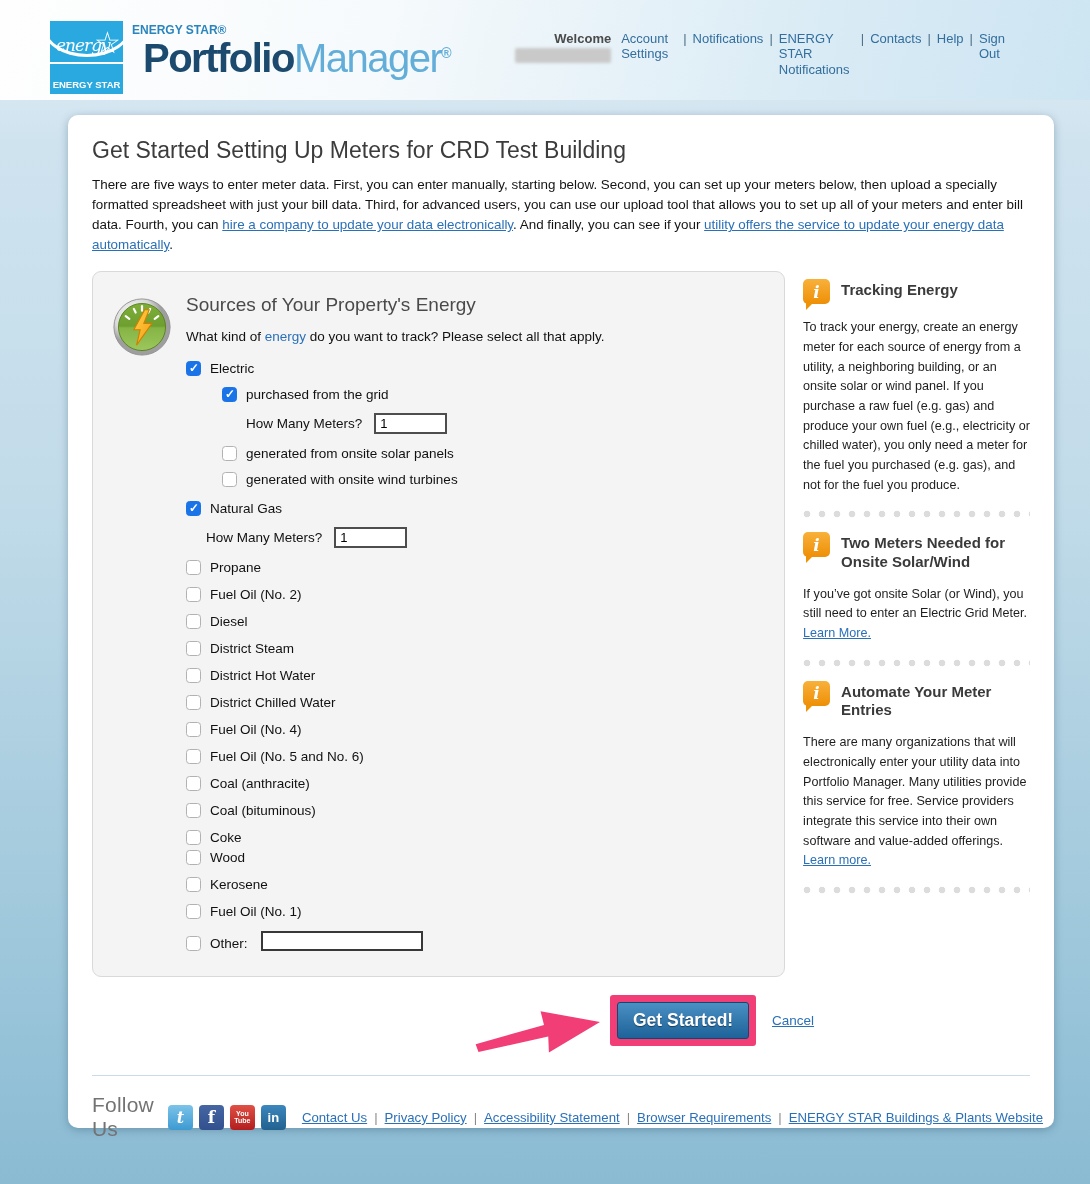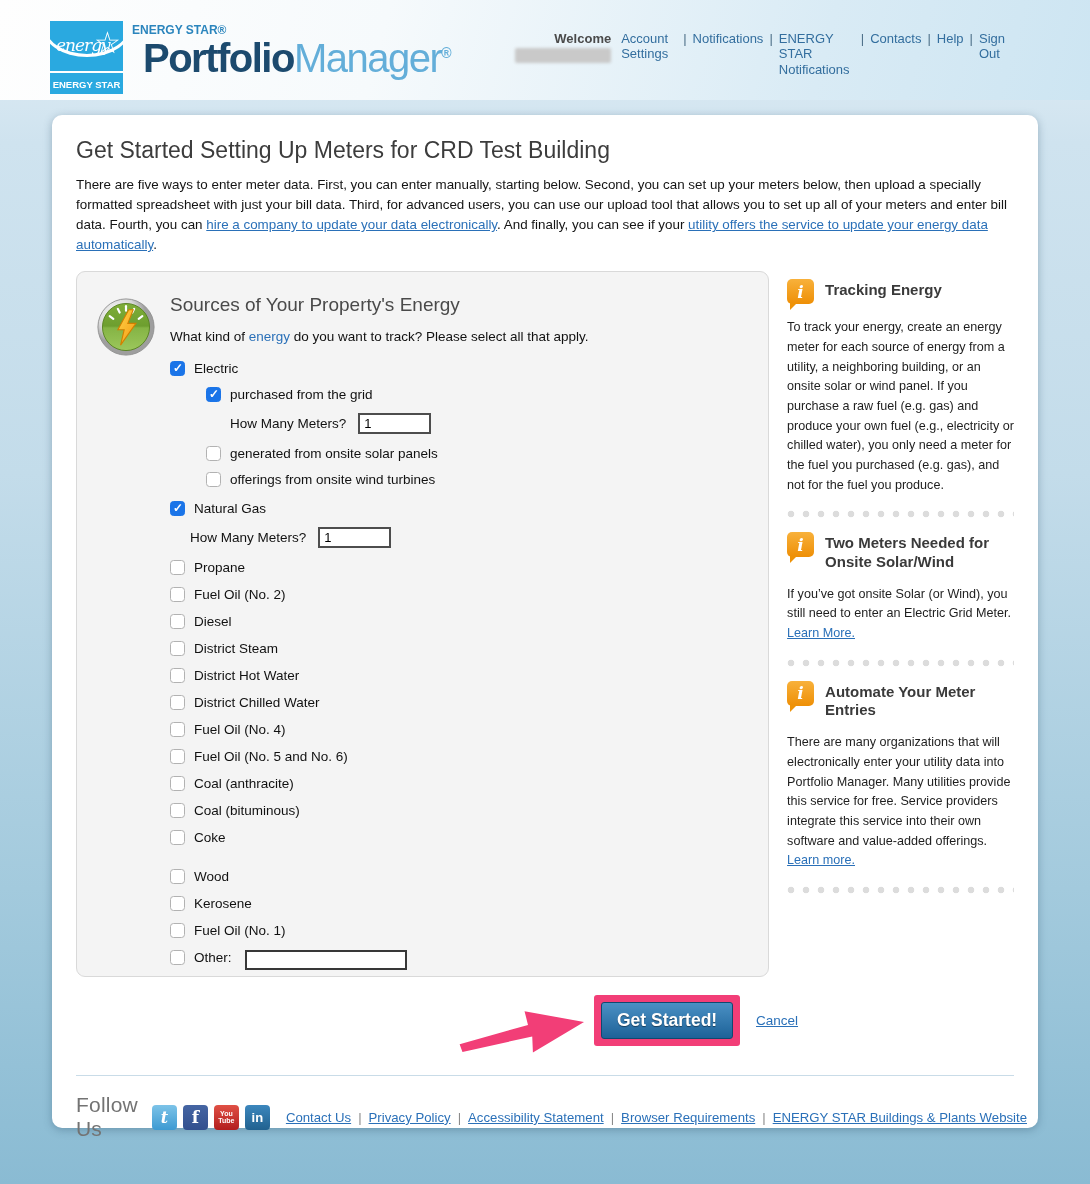--- a/index.html
+++ b/index.html
@@ -14,55 +14,55 @@
     background:linear-gradient(105deg,#fefefe 0%,#f6fafc 35%,#d9ebf5 75%,#cde5f2 100%); }
   .logo-wrap { position:absolute; left:50px; top:21px; display:flex; gap:9px; }
   .seal { width:73px; height:73px; background:#2aa9e0; color:#fff; position:relative;
     display:flex; flex-direction:column; justify-content:flex-end; overflow:hidden; }
   .seal-script { position:absolute; top:14px; left:6px; font-family:"DejaVu Serif", serif;
     font-style:italic; font-size:17px; letter-spacing:-1px; }
   .seal-star { position:absolute; top:4px; right:2px; font-size:30px; color:#fff; }
   .seal-arc { position:absolute; top:-26px; left:-8px; width:90px; height:62px;
     border:3px solid #fff; border-radius:50%; }
   .seal-band { border-top:2px solid #fff; font-size:9.5px; font-weight:bold;
-    text-align:center; padding:6px 0 4px; letter-spacing:0; }
+    text-align:center; padding:15px 0 4px; letter-spacing:0; }
   .logo-text { padding-top:2px; }
   .logo-small { color:#2b85bd; font-weight:bold; font-size:12px; letter-spacing:0; }
   .logo-big { font-size:40px; font-weight:bold; letter-spacing:-1.5px; line-height:1.05;margin-left:11px; }
   .logo-big .p1 { color:#1c4a6e; }
   .logo-big .p2 { color:#63aed9; font-weight:normal; }
   .logo-big sup { font-size:14px; color:#63aed9; }
   .topnav { position:absolute; right:79px; top:31px; display:flex; align-items:flex-start; font-size:13px; }
   .welcome { text-align:right; margin-right:10px; }
   .welcome-label { font-weight:bold; color:#4a4a4a; }
   .redacted { width:96px; height:15px; margin-top:2px; background:#c9c9c9; border-radius:2px; filter:blur(1.5px); }
   .topnav ul { list-style:none; display:flex; align-items:flex-start; }
   .topnav li { display:flex; align-items:flex-start; }
   .topnav li a { color:#336e9e; text-decoration:none; display:inline-block; line-height:1.18; }
   .topnav li:not(:last-of-type)::after { content:"|"; color:#4d6f88; padding:0 6px; }
   .topnav li:nth-of-type(1) a { width:56px; }
   .topnav li:nth-of-type(3) a { width:76px; }
   .topnav li:nth-of-type(6) a { width:32px; }
   
-  .card { position:absolute; left:52px; top:115px; width:986px; height:1013px;
+  .card { position:absolute; left:68px; top:115px; width:986px; height:1013px;
     background:#fff; border-radius:10px; box-shadow:0 2px 8px rgba(40,75,100,.35);
     padding:22px 24px 0; }
   .page-title { font-size:23px; font-weight:400; color:#3c3c3c; }
   .intro { margin-top:11px; font-size:13.4px; line-height:1.5; color:#141414; width:940px; }
   .intro a { color:#2a70b8; }
   .content-row { display:flex; gap:18px; margin-top:16px; align-items:flex-start; }
   
   .panel { width:702px; height:706px; background:#f4f4f4; border:1px solid #d9d9d9;
     border-radius:9px; padding:22px 20px; display:flex; gap:15px; }
   .gauge { flex:none; margin-top:4px; }
   .panel-content { font-size:13.5px; color:#111; }
   .panel-heading { font-size:19px; font-weight:400; color:#4a4a4a; margin-bottom:13px; }
   .question { margin-bottom:17px; }
   .question a { color:#2a70b8; text-decoration:none; }
-  .cbrow { display:flex; align-items:flex-start; gap:9px; margin-bottom:11px; }
+  .cbrow { display:flex; align-items:flex-end; gap:9px; margin-bottom:11px; }
   .cb { flex:none; width:15px; height:15px; border:1px solid #b2b2b2; border-radius:3.5px;
     background:#fff; position:relative; cursor:pointer; }
   .cb.on { background:#1a74e8; border-color:#1a74e8; }
   .cb.on::after { content:"✓"; position:absolute; left:2px; top:-1px; color:#fff;
     font-size:12px; font-weight:bold; }
   .ind1 { margin-left:36px; }
   .howmany { display:flex; align-items:center; margin-bottom:12px; }
   .howmany.e { margin-left:60px; }
   .howmany.g { margin-left:20px; }
   .meter-input { width:73px; height:21px; border:2px solid #4d4d4d; margin-left:12px;
@@ -208,21 +208,21 @@
         <div class="howmany e">
           <span>How Many Meters?</span>
           <input class="meter-input" type="text" value="1" style="">
         </div>
         <label class="cbrow ind1">
           <span class="cb"></span>
           <span>generated from onsite solar panels</span>
         </label>
         <label class="cbrow ind1">
           <span class="cb"></span>
-          <span>offerings from onsite wind turbines</span>
+          <span>generated with onsite wind turbines</span>
         </label>
 
         <label class="cbrow" style="margin-top:14px">
           <span class="cb on"></span>
           <span>Natural Gas</span>
         </label>
         <div class="howmany g">
           <span>How Many Meters?</span>
           <input class="meter-input" type="text" value="1" style="">
         </div>
@@ -272,21 +272,21 @@
             <label class="cbrow" style="margin-bottom:12px">
               <span class="cb"></span>
               <span>Coal (anthracite)</span>
             </label>
 
             <label class="cbrow" style="margin-bottom:12px">
               <span class="cb"></span>
               <span>Coal (bituminous)</span>
             </label>
 
-            <label class="cbrow" style="margin-bottom:24px">
+            <label class="cbrow" style="margin-bottom:5px">
               <span class="cb"></span>
               <span>Coke</span>
             </label>
 
             <label class="cbrow" style="margin-bottom:12px">
               <span class="cb"></span>
               <span>Wood</span>
             </label>
 
             <label class="cbrow" style="margin-bottom:12px">

